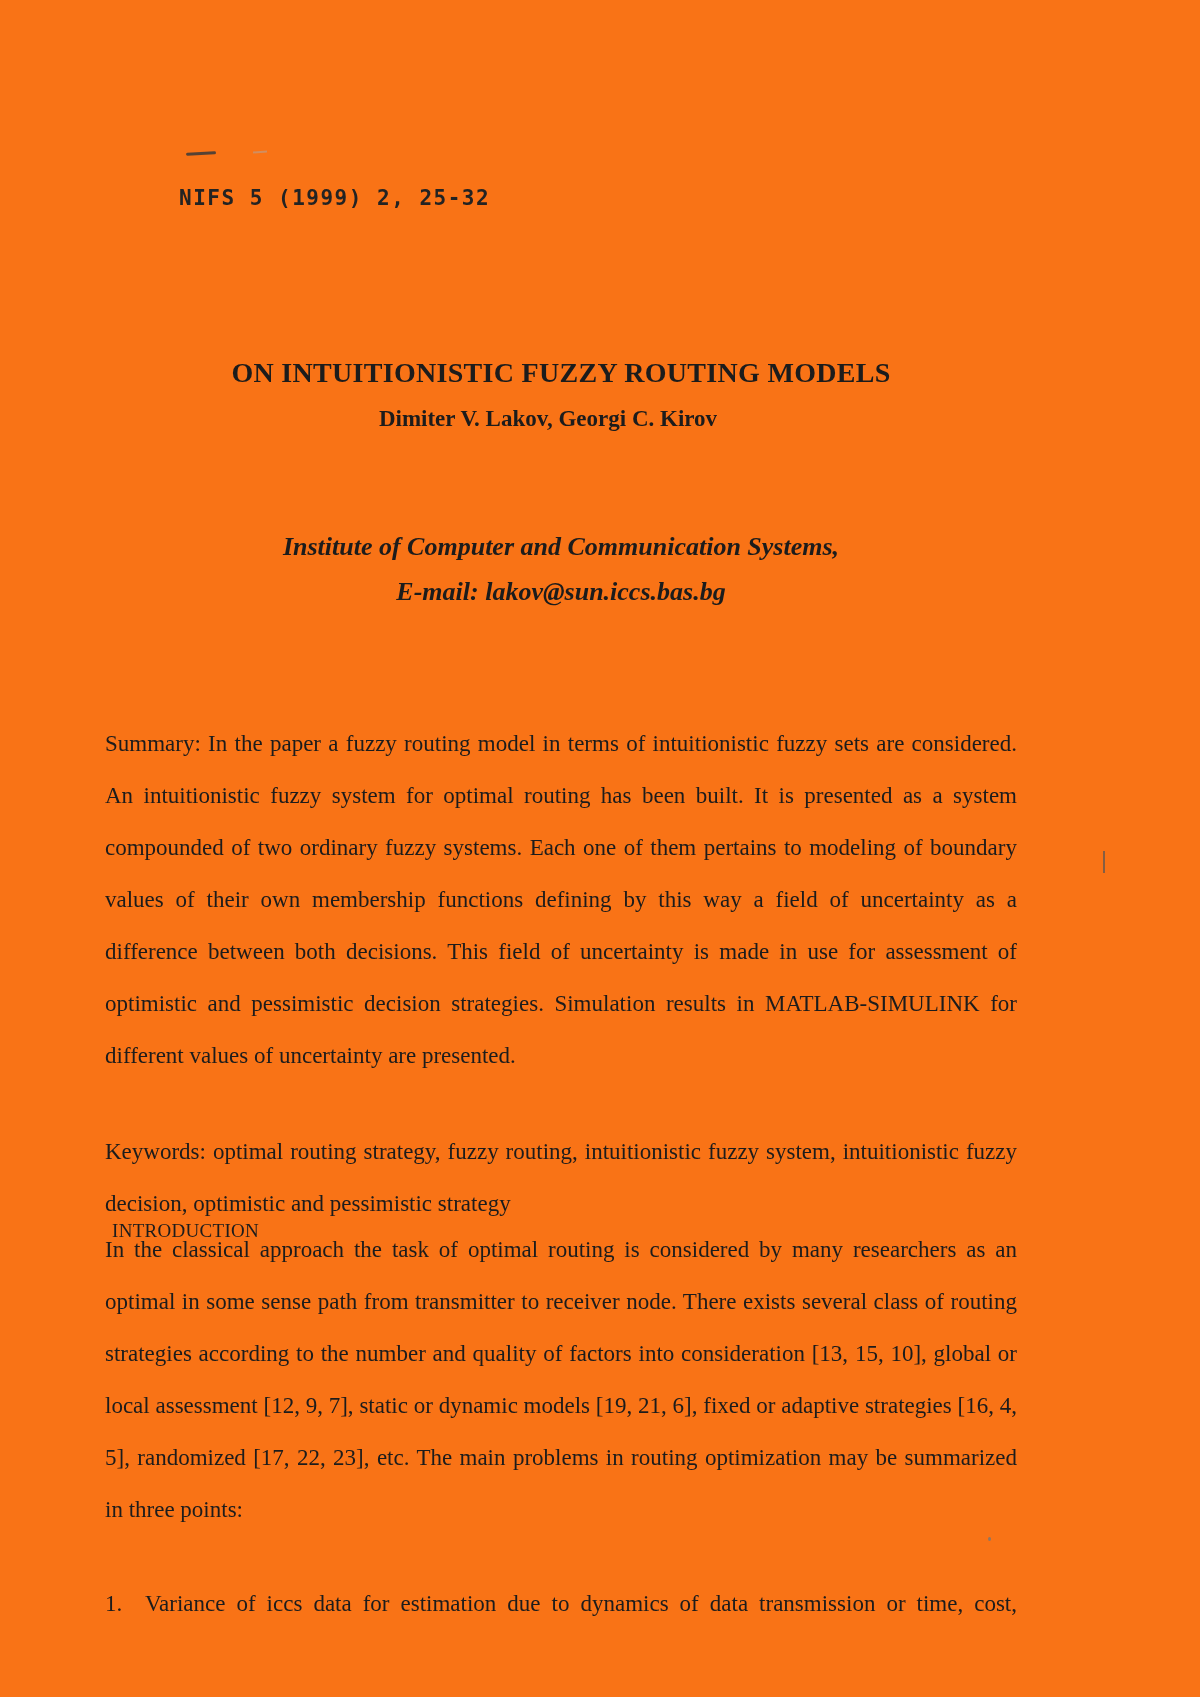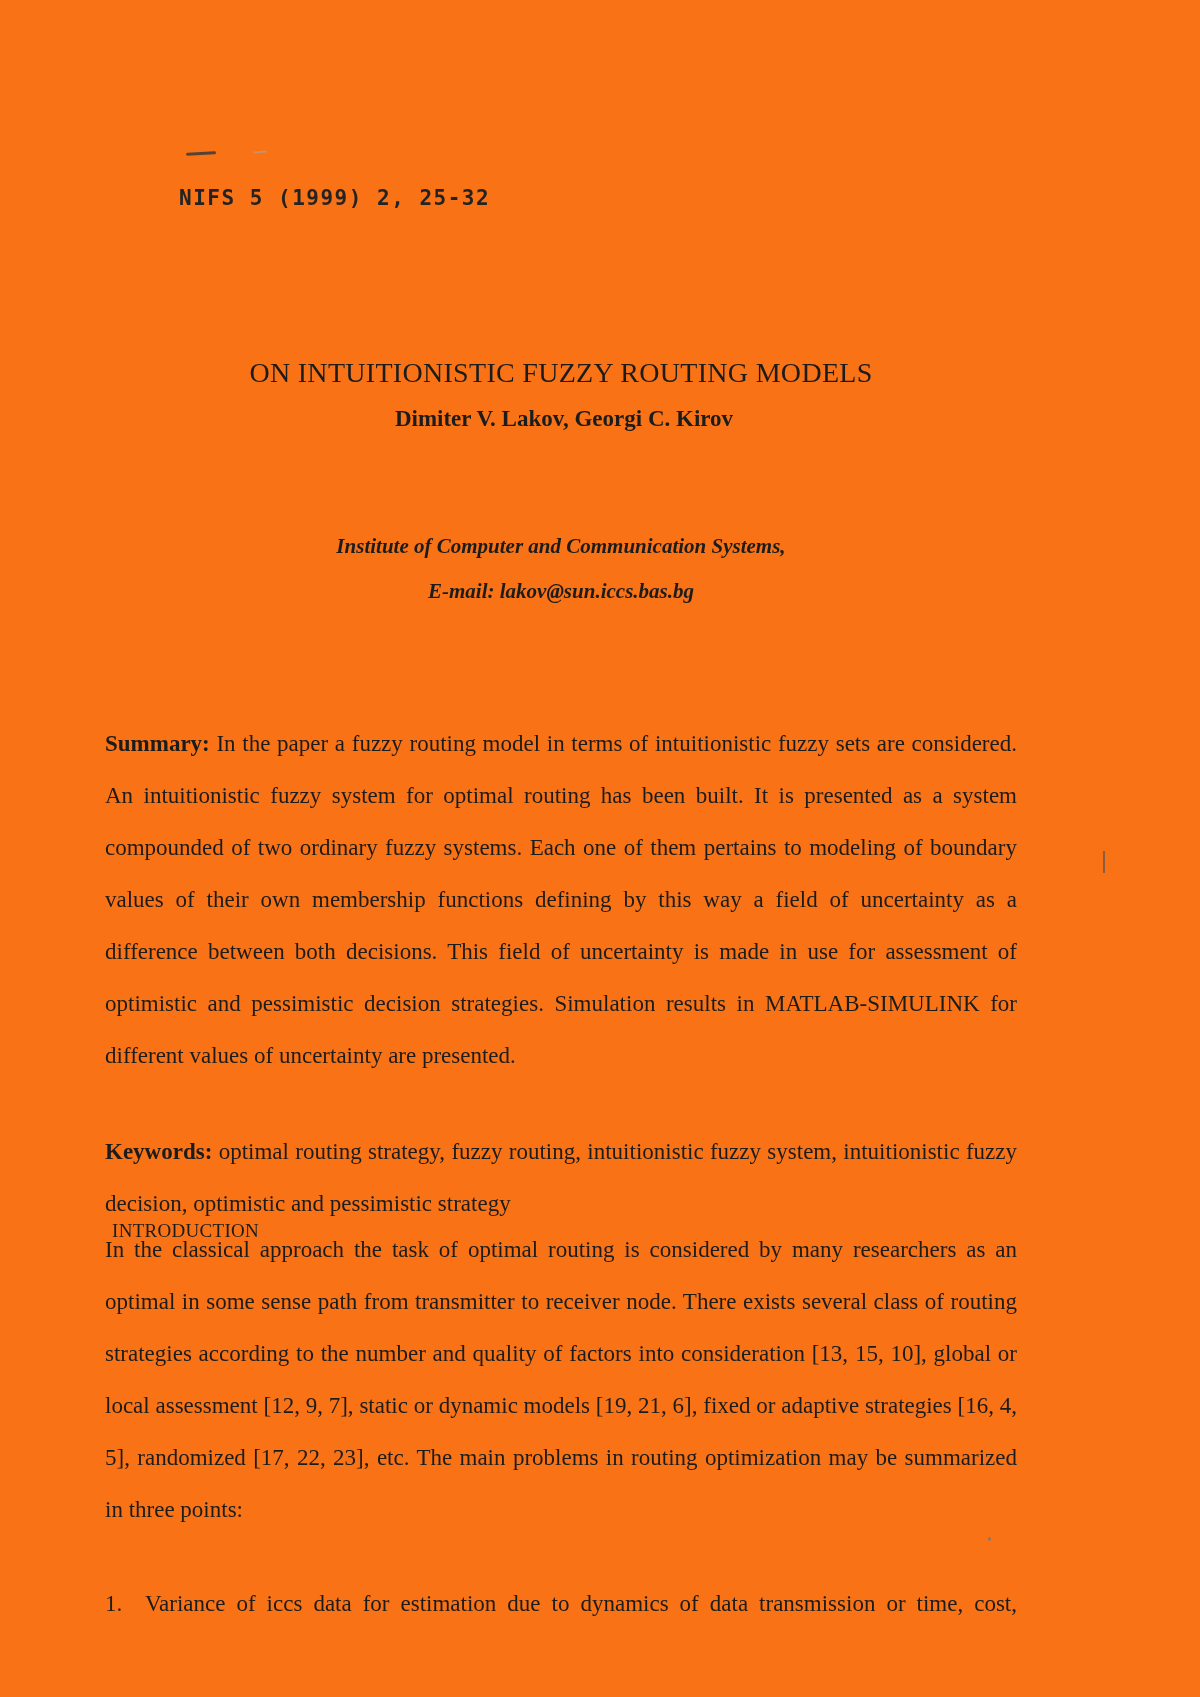--- a/index.html
+++ b/index.html
@@ -27,54 +27,54 @@
     letter-spacing: 1.5px;
     color: #232323;
   }
   .title {
     position: absolute;
     left: 105px;
     top: 357px;
     width: 912px;
     text-align: center;
     font-size: 28px;
-    font-weight: 400;
+    font-weight: 700;
     letter-spacing: 0.3px;
   }
   .authors {
     position: absolute;
-    left: 108px;
+    left: 92px;
     top: 406px;
     width: 912px;
     text-align: center;
     font-size: 23px;
     font-weight: 700;
   }
   .affiliation {
     position: absolute;
     left: 105px;
     top: 524px;
     width: 912px;
     text-align: center;
-    font-size: 21px;
+    font-size: 26px;
     font-weight: 700;
     font-style: italic;
     line-height: 45px;
   }
   .para {
     position: absolute;
     left: 105px;
     width: 912px;
     font-size: 23px;
     line-height: 52px;
     text-align: justify;
   }
   .summary-block { top: 718px; }
   .keywords-block { top: 1126px; }
-  .lbl { font-weight: 700; }
+  .lbl { font-weight: 400; }
   .intro-heading {
     position: absolute;
     left: 112px;
     top: 1220px;
     font-size: 19px;
     font-weight: 400;
     letter-spacing: 0.3px;
   }
   .intro-para { top: 1224px; }
   .list-item {

